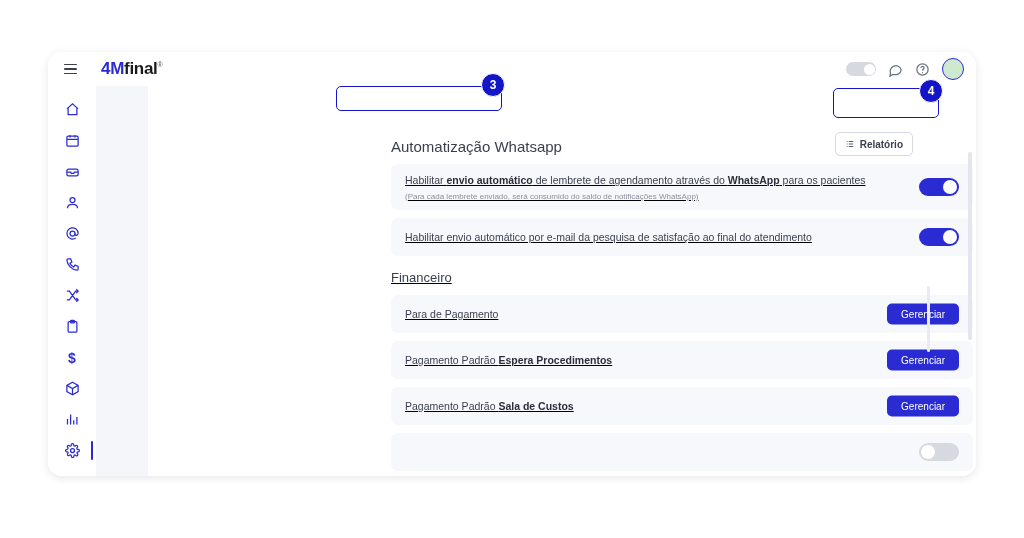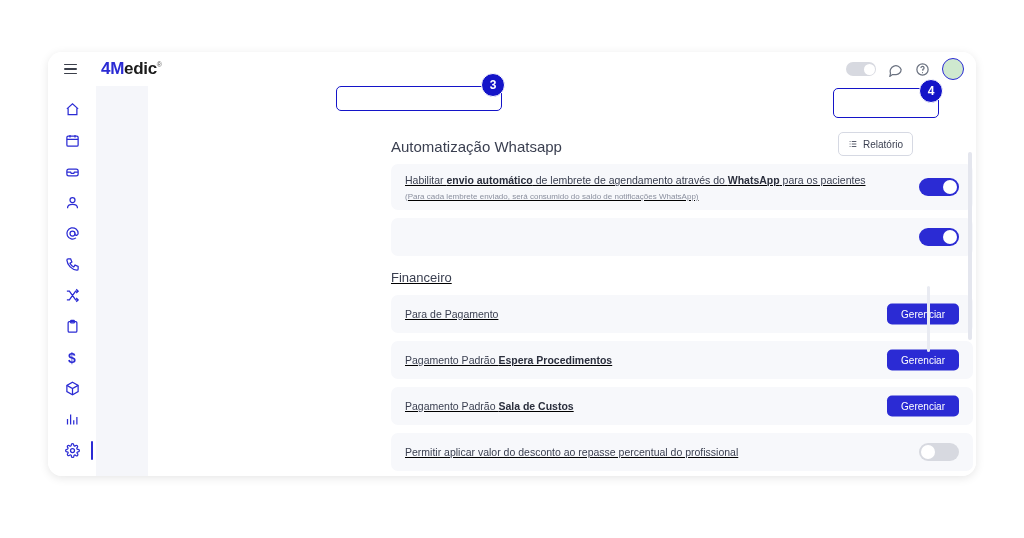--- a/index.html
+++ b/index.html
@@ -203,20 +203,21 @@
     border: 1px solid #d6d9e3;
     border-radius: 5px;
     height: 22px;
     padding: 0 9px;
     display: flex;
     align-items: center;
     gap: 5px;
     font-size: 10px;
     color: #3a3f50;
     cursor: pointer;
+    font-weight: bold;
   }
   .report-btn svg { width: 10px; height: 10px; }
 
   .rows {
     position: absolute;
     left: 243px;
     top: 78px;
     width: 582px;
     text-decoration: underline;
   }
@@ -338,21 +339,21 @@
 <div id="app">
   <div class="window">
 
     <div class="topbar">
       <div class="hamburger">
         <span></span>
           <span></span>
           <span></span>
       </div>
       <div class="brand">
-        <span class="blue">4M</span><span>edic</span><span class="tm">®</span>
+        <span class="blue">4M</span><span>final</span><span class="tm">®</span>
       </div>
       <div class="topbar-right">
         <div class="toggle-sm"></div>
         <svg class="ic" viewBox="0 0 24 24" fill="none" stroke="currentColor" stroke-width="2">
           <path d="M21 12a8 8 0 0 1-8 8H7l-4 3 1-5a8 8 0 1 1 17-6z"></path>
         </svg>
         <svg class="ic" viewBox="0 0 24 24" fill="none" stroke="currentColor" stroke-width="2">
           <circle cx="12" cy="12" r="9"></circle>
           <path d="M9.5 9.5a2.5 2.5 0 1 1 3 2.4V14"></path>
           <circle cx="12" cy="17" r="0.9" fill="currentColor" stroke="none"></circle>
@@ -452,20 +453,21 @@
           <div>
             <div class="row-text">
               Habilitar <b>envio automático</b> de lembrete de agendamento através do <b>WhatsApp</b> para os pacientes
             </div>
             <div class="row-sub">(Para cada lembrete enviado, será consumido do saldo de notificações WhatsApp)</div>
           </div>
           <div class="toggle"></div>
         </div>
 
         <div class="row">
+          <div class="row-text">Habilitar envio automático por e-mail da pesquisa de satisfação ao final do atendimento</div>
           <div class="toggle"></div>
         </div>
 
         <div class="group-title">Financeiro</div>
 
         <div class="row">
           <div class="row-text">Para de Pagamento</div>
           <button class="manage-btn">Gerenciar</button>
         </div>
 
@@ -473,21 +475,20 @@
           <div class="row-text">Pagamento Padrão <b>Espera Procedimentos</b></div>
           <button class="manage-btn">Gerenciar</button>
         </div>
 
         <div class="row">
           <div class="row-text">Pagamento Padrão <b>Sala de Custos</b></div>
           <button class="manage-btn">Gerenciar</button>
         </div>
 
         <div class="row">
-          <div class="row-text">Permitir aplicar valor do desconto ao repasse percentual do profissional</div>
           <div class="toggle off"></div>
         </div>
 
       </div>
 
       <div class="scroll-track"></div>
       <div class="scroll-track-2"></div>
     </div>
   </div>
 

